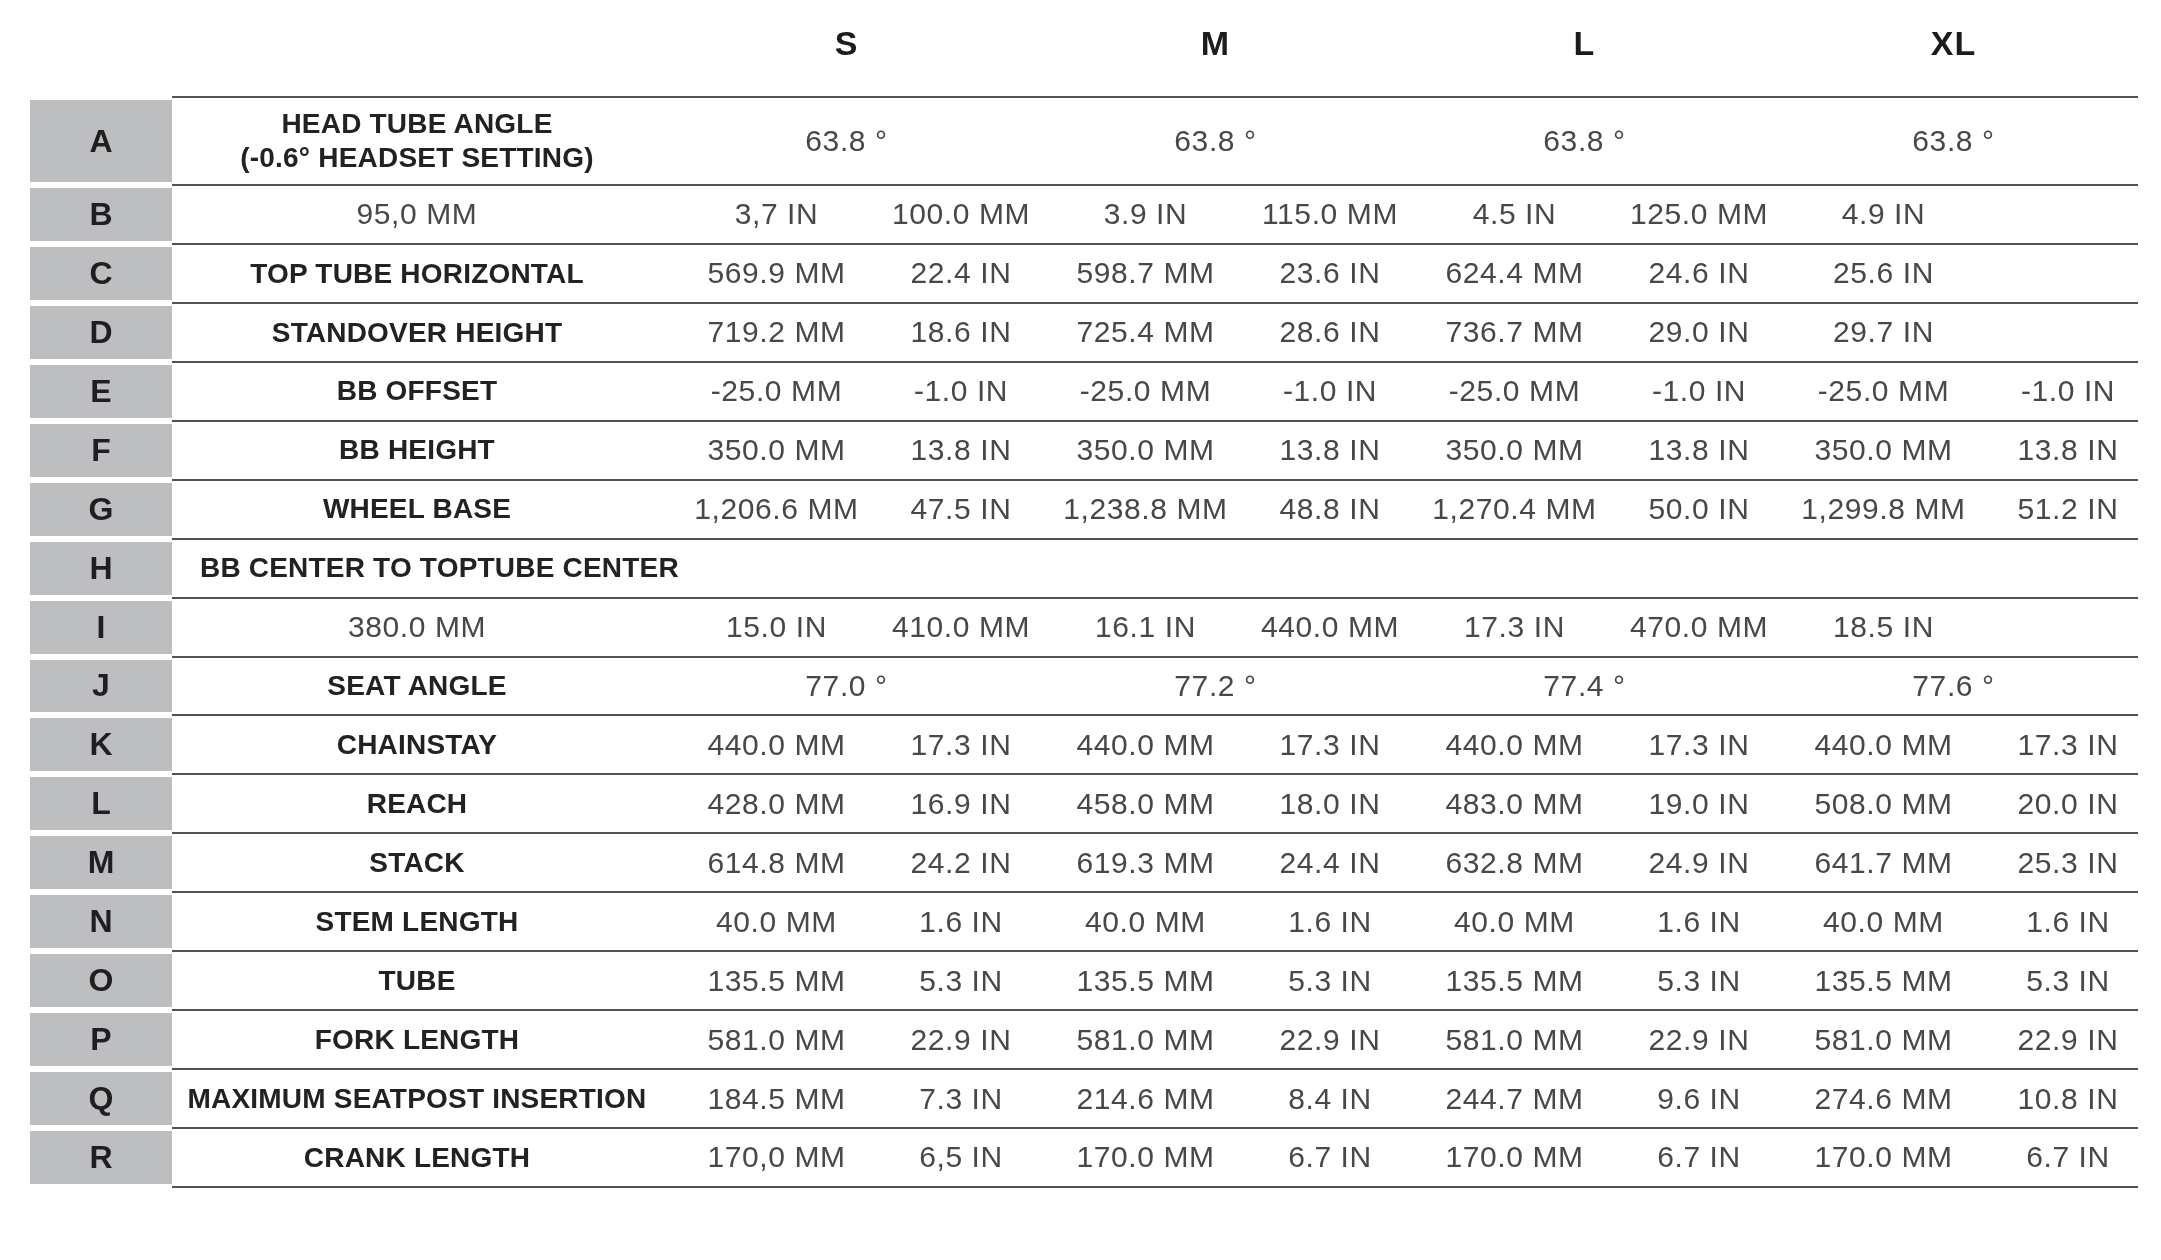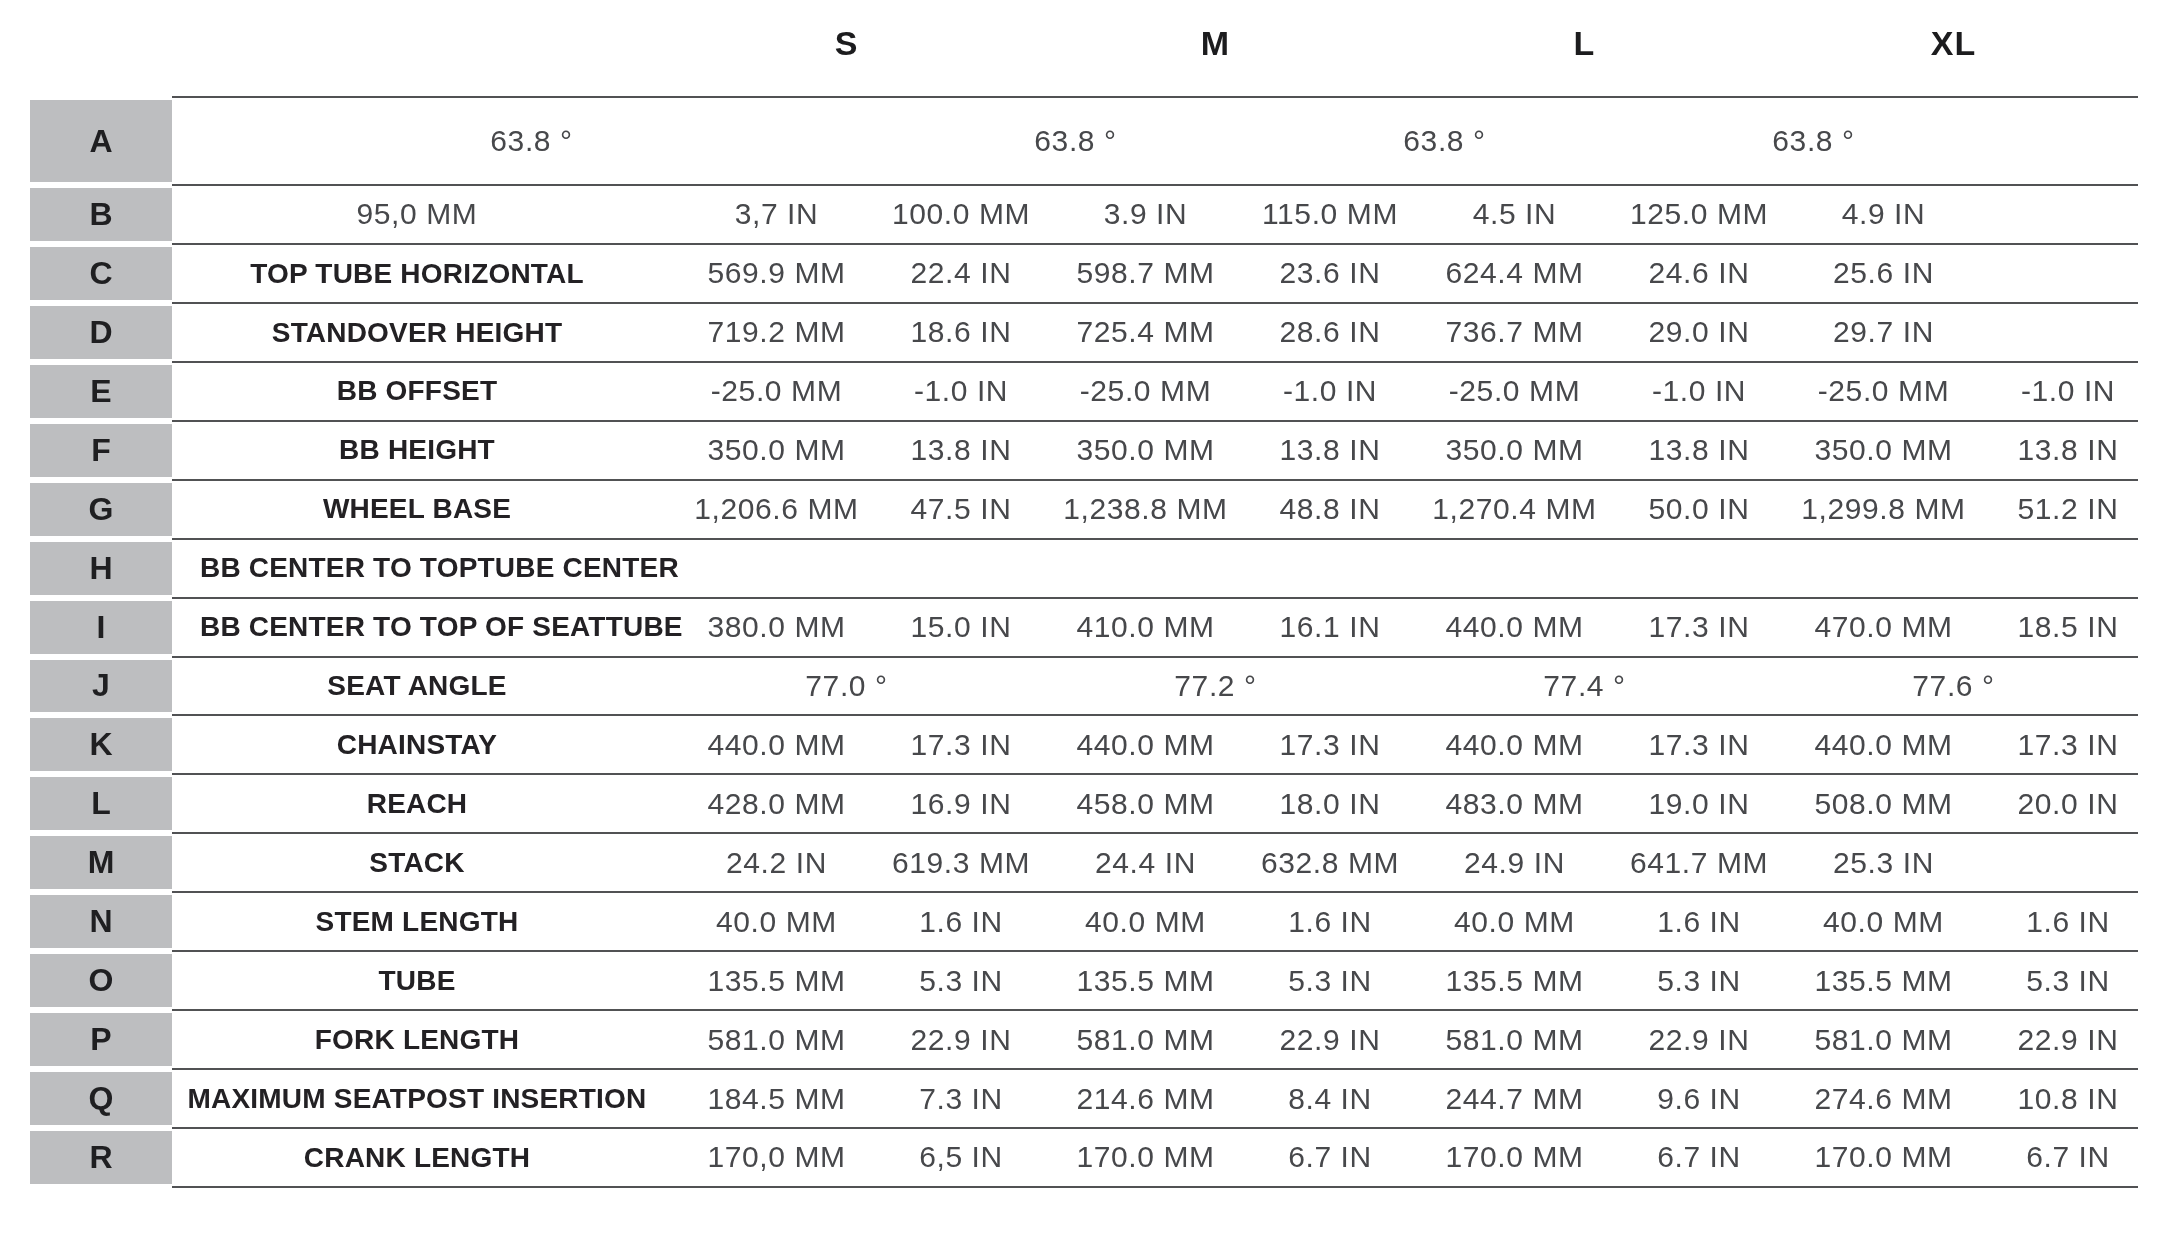--- a/index.html
+++ b/index.html
@@ -58,20 +58,24 @@
   <div class="header-row">
     <div class="size-h"></div>
     <div class="size-h">S</div>
     <div class="size-h">M</div>
     <div class="size-h">L</div>
     <div class="size-h">XL</div>
   </div>
   <div class="grid" id="geo-grid">
       <div class="row tall">
         <div class="cell letter">A</div>
+        <div class="cell label">
+          <div>HEAD TUBE ANGLE</div>
+          <div>(-0.6° HEADSET SETTING)</div>
+        </div>
         <div class="cell val angle">63.8 °</div>
         <div class="cell val angle">63.8 °</div>
         <div class="cell val angle">63.8 °</div>
         <div class="cell val angle">63.8 °</div>
       </div>
       <div class="row">
         <div class="cell letter">B</div>
         <div class="cell val">95,0 MM</div>
         <div class="cell val">3,7 IN</div>
         <div class="cell val">100.0 MM</div>
@@ -150,23 +154,20 @@
         <div class="cell val">51.2 IN</div>
       </div>
       <div class="row">
         <div class="cell letter">H</div>
         <div class="cell label left span-rest">
           <div>BB CENTER TO TOPTUBE CENTER</div>
         </div>
       </div>
       <div class="row">
         <div class="cell letter">I</div>
-        <div class="cell label left">
-          <div>BB CENTER TO TOP OF SEATTUBE</div>
-        </div>
         <div class="cell val">380.0 MM</div>
         <div class="cell val">15.0 IN</div>
         <div class="cell val">410.0 MM</div>
         <div class="cell val">16.1 IN</div>
         <div class="cell val">440.0 MM</div>
         <div class="cell val">17.3 IN</div>
         <div class="cell val">470.0 MM</div>
         <div class="cell val">18.5 IN</div>
       </div>
       <div class="row">
@@ -205,20 +206,21 @@
         <div class="cell val">483.0 MM</div>
         <div class="cell val">19.0 IN</div>
         <div class="cell val">508.0 MM</div>
         <div class="cell val">20.0 IN</div>
       </div>
       <div class="row">
         <div class="cell letter">M</div>
         <div class="cell label">
           <div>STACK</div>
         </div>
+        <div class="cell val">614.8 MM</div>
         <div class="cell val">24.2 IN</div>
         <div class="cell val">619.3 MM</div>
         <div class="cell val">24.4 IN</div>
         <div class="cell val">632.8 MM</div>
         <div class="cell val">24.9 IN</div>
         <div class="cell val">641.7 MM</div>
         <div class="cell val">25.3 IN</div>
       </div>
       <div class="row">
         <div class="cell letter">N</div>

